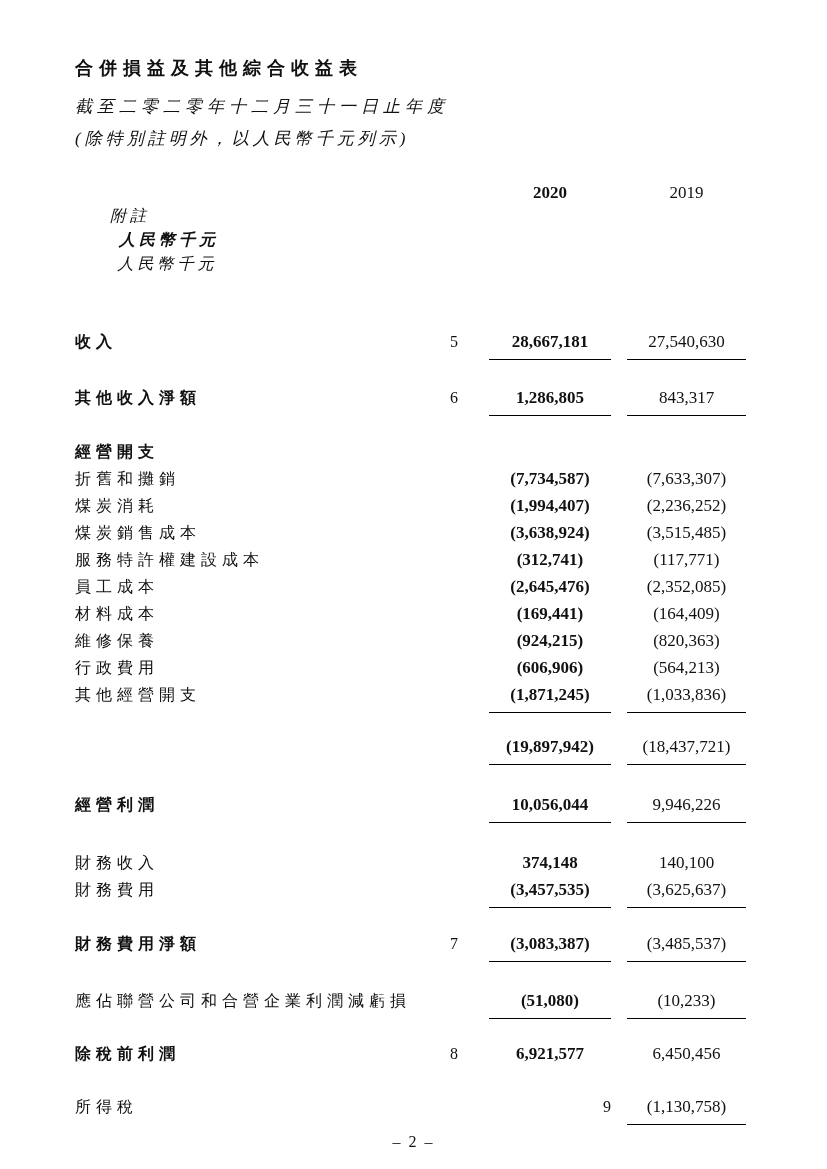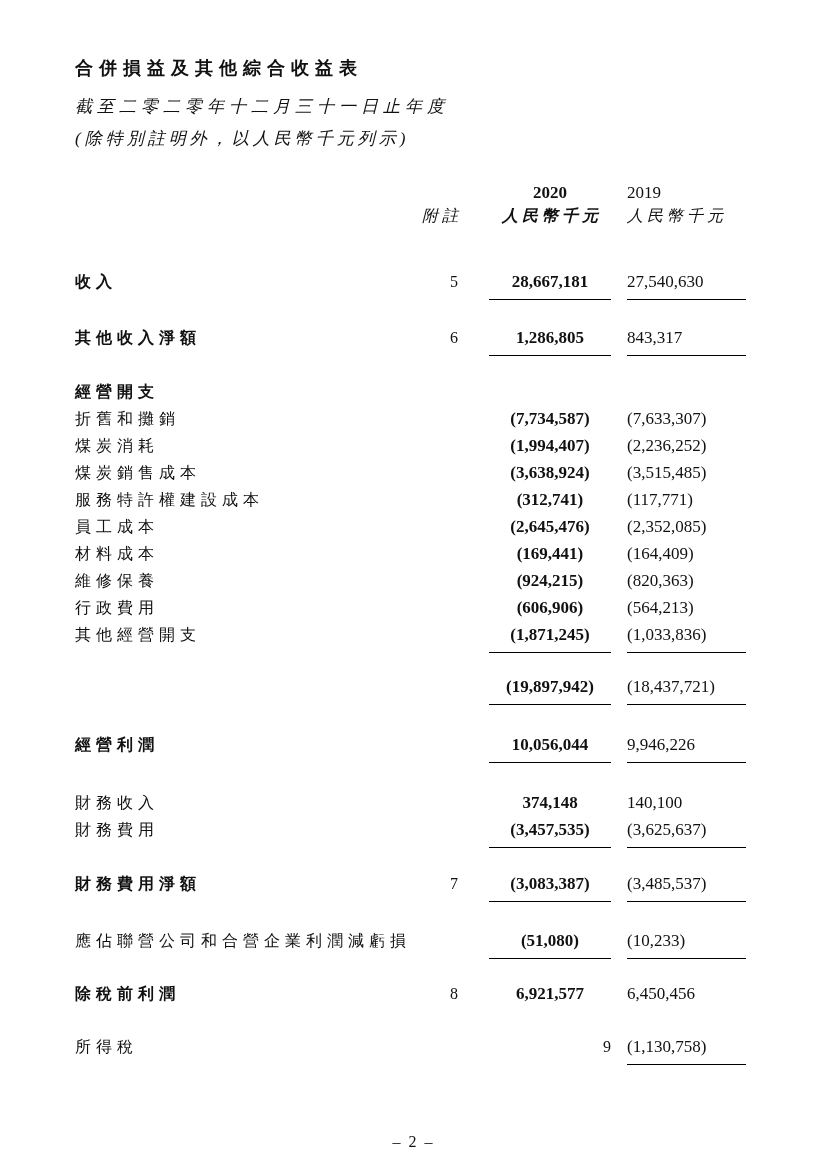--- a/index.html
+++ b/index.html
@@ -60,36 +60,36 @@
     width: 122px;
     margin-left: 31px;
     text-align: center;
     font-size: 17px;
     font-weight: bold;
     white-space: nowrap;
   }
   .cell-v2 {
     width: 119px;
     margin-left: 16px;
-    text-align: left;
+    text-align: center;
     font-size: 17px;
     white-space: nowrap;
   }
   .u { border-bottom: 1.5px solid #000; padding-bottom: 4px; }
   .bold { font-weight: bold; }
   .cjk-right { letter-spacing: 4px; margin-right: -4px; }
   
   .thead-years { margin-top: 31px; line-height: 22px; }
   .thead-years .cell-v1, .thead-years .cell-v2 { font-size: 17px; }
-  .thead-units { line-height: 24px; }
+  .thead-units { line-height: 24px; flex-direction: column; }
   .thead-units .cell-note { font-style: italic; }
   .thead-units .cell-v1 { font-style: italic; font-size: 16px; }
   .thead-units .cell-v2 { font-style: italic; font-size: 16px; }
   
-  .mt-34 { margin-top: 40px; }
+  .mt-34 { margin-top: 52px; }
   .mt-26 { margin-top: 26px; }
   .mt-25 { margin-top: 25px; }
   .mt-24 { margin-top: 24px; }
   .mt-22 { margin-top: 22px; }
   .mt-21 { margin-top: 21px; }
   .mt-20 { margin-top: 20px; }
   .footer {
     position: absolute;
     left: 0;
     right: 0;

